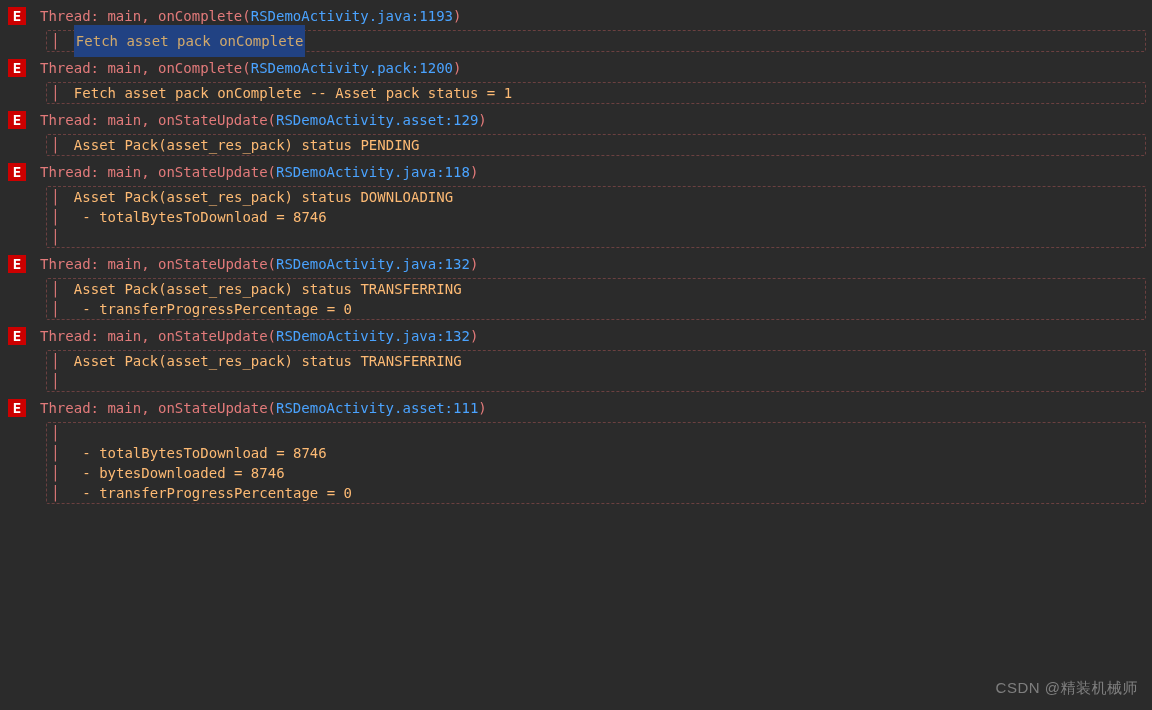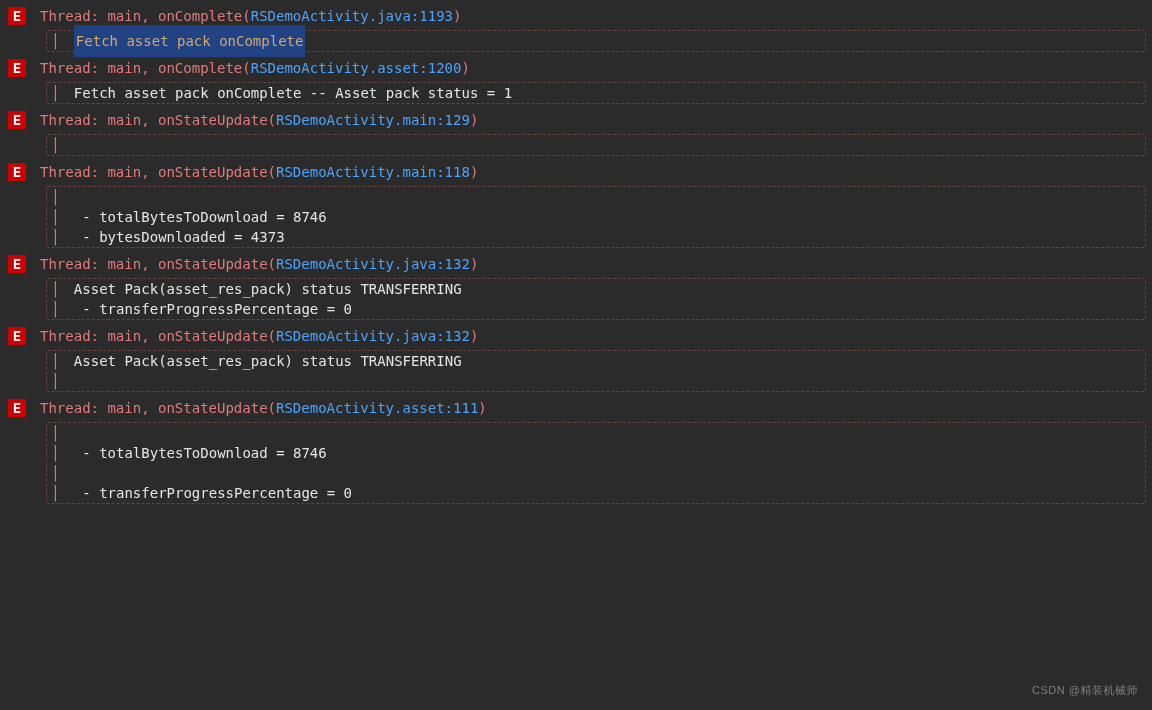--- a/index.html
+++ b/index.html
@@ -52,33 +52,33 @@
     display: flex;
     align-items: center;
     height: 20px;
     padding-left: 0;
     white-space: pre;
   }
   .box-pipe {
     color: #e27a7a;
     padding: 0 6px 0 4px;
   }
-  .box-text { color: #e5e5e5; }
+  .box-text { color: #fdba74; }
   .hl {
     background: #214283;
     color: #d2a96b;
     padding: 8px 2px;
   }
   .watermark {
     position: absolute;
     right: 14px;
     bottom: 12px;
     color: #9a9a9a;
     font-family: sans-serif;
-    font-size: 11px;
+    font-size: 15px;
     opacity: 0.75;
     letter-spacing: 0.5px;
   }
 </style>
 </head>
 <body>
 
 <div class="log-container" id="log-root">
     <div class="entry">
       <div class="header-line">
@@ -88,49 +88,49 @@
         <span class="paren">)</span>
       </div>
       <div class="box">
         <div class="box-line"><span class="box-pipe">│ </span><span class="hl">Fetch asset pack onComplete</span></div>
       </div>
     </div>
     <div class="entry">
       <div class="header-line">
         <span class="badge">E</span>
         <span class="header-text">Thread: main, onComplete(</span>
-        <span class="link">RSDemoActivity.asset:1200</span>
+        <span class="link">RSDemoActivity.pack:1200</span>
         <span class="paren">)</span>
       </div>
       <div class="box">
         <div class="box-line"><span class="box-pipe">│ </span><span class="box-text">Fetch asset pack onComplete -- Asset pack status = 1</span></div>
       </div>
     </div>
     <div class="entry">
       <div class="header-line">
         <span class="badge">E</span>
         <span class="header-text">Thread: main, onStateUpdate(</span>
-        <span class="link">RSDemoActivity.main:129</span>
+        <span class="link">RSDemoActivity.asset:129</span>
         <span class="paren">)</span>
       </div>
       <div class="box">
-        <div class="box-line"><span class="box-pipe">│ </span></div>
+        <div class="box-line"><span class="box-pipe">│ </span><span class="box-text">Asset Pack(asset_res_pack) status PENDING</span></div>
       </div>
     </div>
     <div class="entry">
       <div class="header-line">
         <span class="badge">E</span>
         <span class="header-text">Thread: main, onStateUpdate(</span>
-        <span class="link">RSDemoActivity.main:118</span>
+        <span class="link">RSDemoActivity.java:118</span>
         <span class="paren">)</span>
       </div>
       <div class="box">
+        <div class="box-line"><span class="box-pipe">│ </span><span class="box-text">Asset Pack(asset_res_pack) status DOWNLOADING</span></div>
+        <div class="box-line"><span class="box-pipe">│ </span><span class="box-text"> - totalBytesToDownload = 8746</span></div>
         <div class="box-line"><span class="box-pipe">│ </span></div>
-        <div class="box-line"><span class="box-pipe">│ </span><span class="box-text"> - totalBytesToDownload = 8746</span></div>
-        <div class="box-line"><span class="box-pipe">│ </span><span class="box-text"> - bytesDownloaded = 4373</span></div>
       </div>
     </div>
     <div class="entry">
       <div class="header-line">
         <span class="badge">E</span>
         <span class="header-text">Thread: main, onStateUpdate(</span>
         <span class="link">RSDemoActivity.java:132</span>
         <span class="paren">)</span>
       </div>
       <div class="box">
@@ -153,19 +153,19 @@
     <div class="entry">
       <div class="header-line">
         <span class="badge">E</span>
         <span class="header-text">Thread: main, onStateUpdate(</span>
         <span class="link">RSDemoActivity.asset:111</span>
         <span class="paren">)</span>
       </div>
       <div class="box">
         <div class="box-line"><span class="box-pipe">│ </span></div>
         <div class="box-line"><span class="box-pipe">│ </span><span class="box-text"> - totalBytesToDownload = 8746</span></div>
-        <div class="box-line"><span class="box-pipe">│ </span></div>
+        <div class="box-line"><span class="box-pipe">│ </span><span class="box-text"> - bytesDownloaded = 8746</span></div>
         <div class="box-line"><span class="box-pipe">│ </span><span class="box-text"> - transferProgressPercentage = 0</span></div>
       </div>
     </div>
   </div>
 
 <div class="watermark">CSDN @精装机械师</div>
 
 </body></html>

